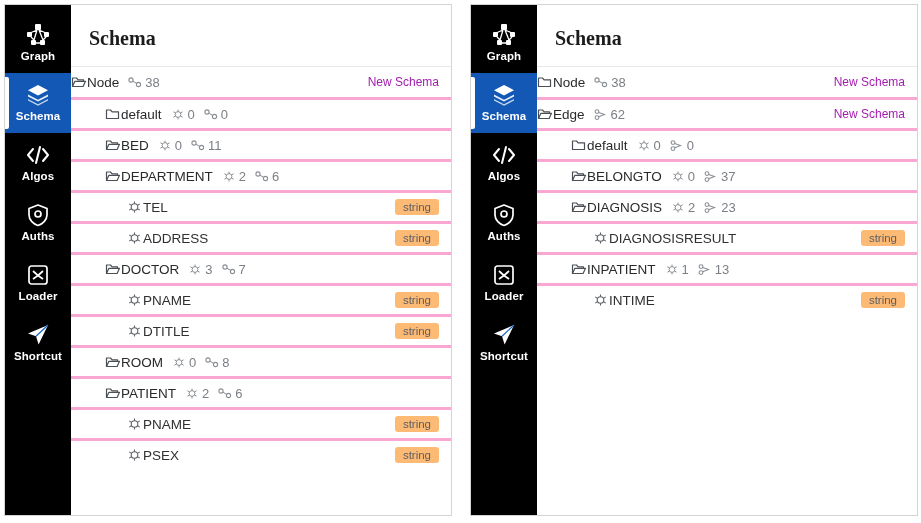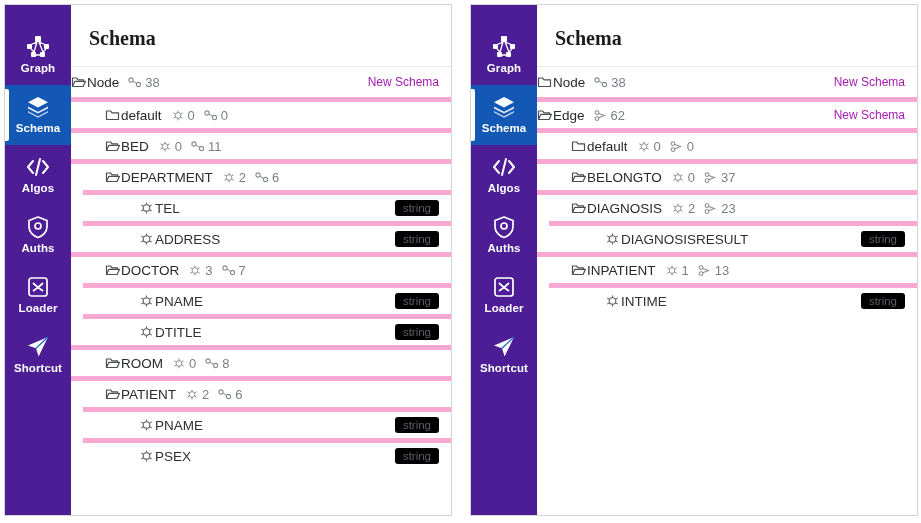--- a/index.html
+++ b/index.html
@@ -28,26 +28,26 @@
     display: flex;
     overflow: hidden;
   }
   .panel-left  { left: 4px;   width: 448px; }
   .panel-right { left: 470px; width: 448px; }
 
   
   .sidebar {
     width: 66px;
     flex: 0 0 66px;
-    background: #4c1d95;
+    background: #000000;
     color: #ffffff;
     display: flex;
     flex-direction: column;
     align-items: center;
-    padding-top: 20px;
+    padding-top: 8px;
     box-sizing: border-box;
     position: relative;
   }
   .side-item {
     width: 66px;
     height: 60px;
     display: flex;
     flex-direction: column;
     align-items: center;
     justify-content: center;
@@ -95,21 +95,21 @@
     padding: 22px 0 16px 18px;
   }
   .tree {
     flex: 1 1 auto;
     overflow: hidden;
   }
   .row {
     display: flex;
     align-items: center;
     height: 31px;
-    border-top: 5px solid #f9a8d4;
+    border-top: 3px solid #f9a8d4;
     padding-right: 12px;
     box-sizing: border-box;
     position: relative;
     cursor: pointer;
   }
   .row:first-child { border-top: 1px solid #e8e8e8; }
   .row .caret {
     width: 16px;
     flex: 0 0 16px;
     text-align: center;
@@ -134,28 +134,28 @@
   .counts .cnt { display: inline-flex; align-items: center; gap: 3px; }
   .spacer { flex: 1 1 auto; }
   .newschema {
     font-size: 12px;
     color: #a21caf;
     white-space: nowrap;
   }
   .typetag {
     font-size: 11.5px;
     color: #5a5f66;
-    background: #000000;
+    background: #fdba74;
     border-radius: 3px;
     padding: 2px 8px;
     white-space: nowrap;
   }
   .ind0 { }
   .ind1 { padding-left: 34px; }
-  .ind2 { padding-left: 56px; margin-left: 12px; }
+  .ind2 { padding-left: 56px; }
   svg { display: block; }
 </style>
 </head>
 <body>
 
 <div class="stage">
   <div class="panel panel-left">
       <div class="sidebar">
         <div class="side-item">
           <span class="ico">

